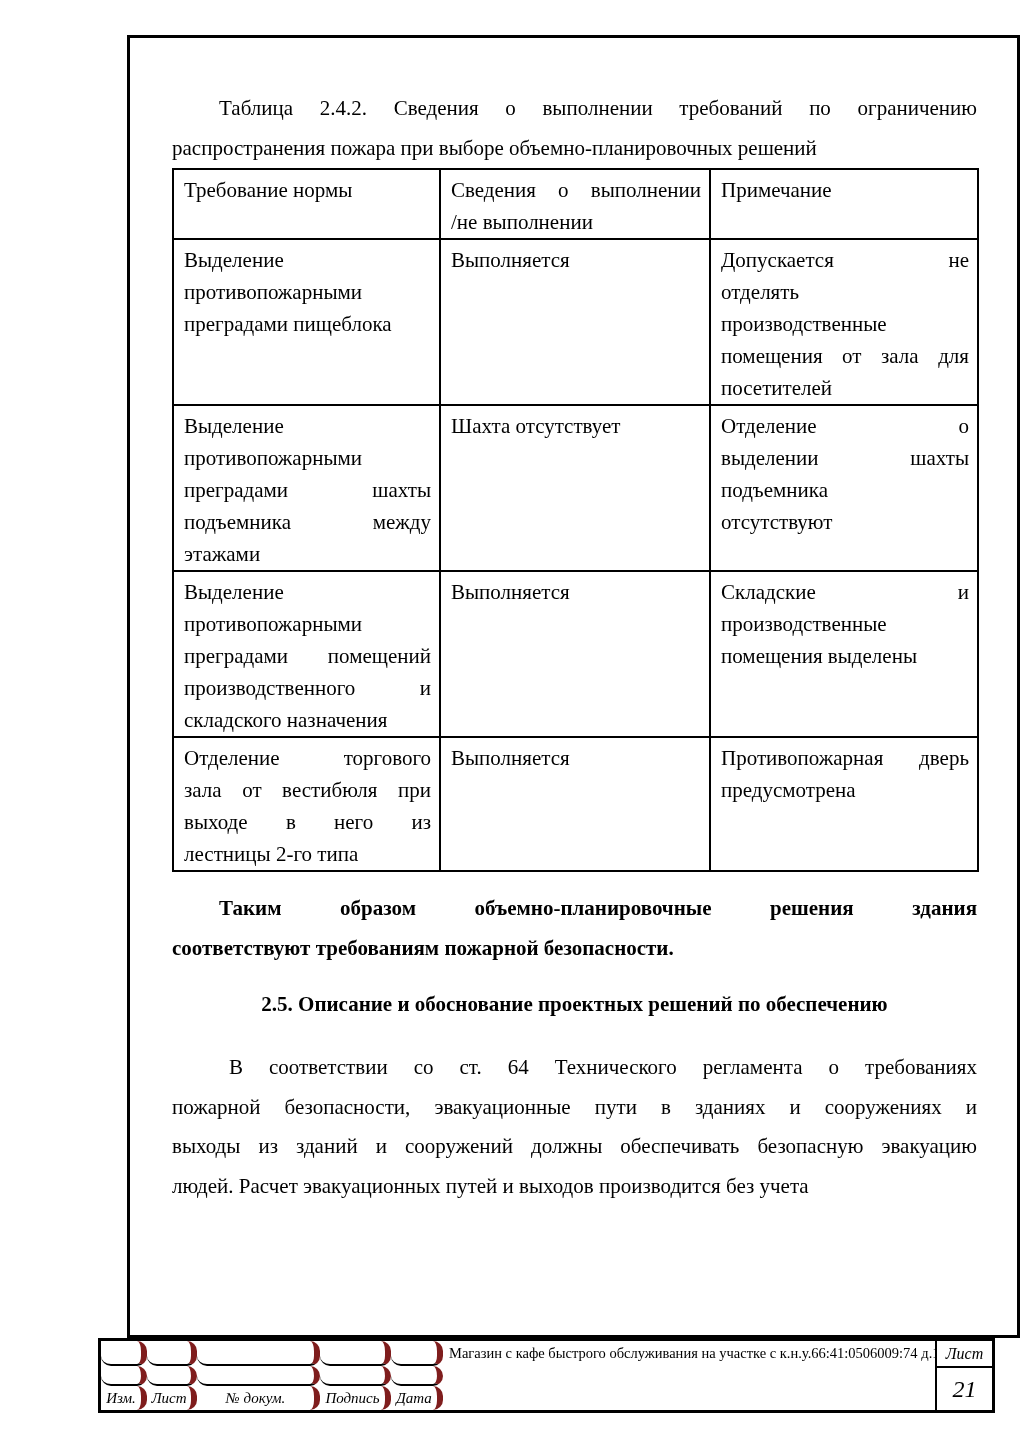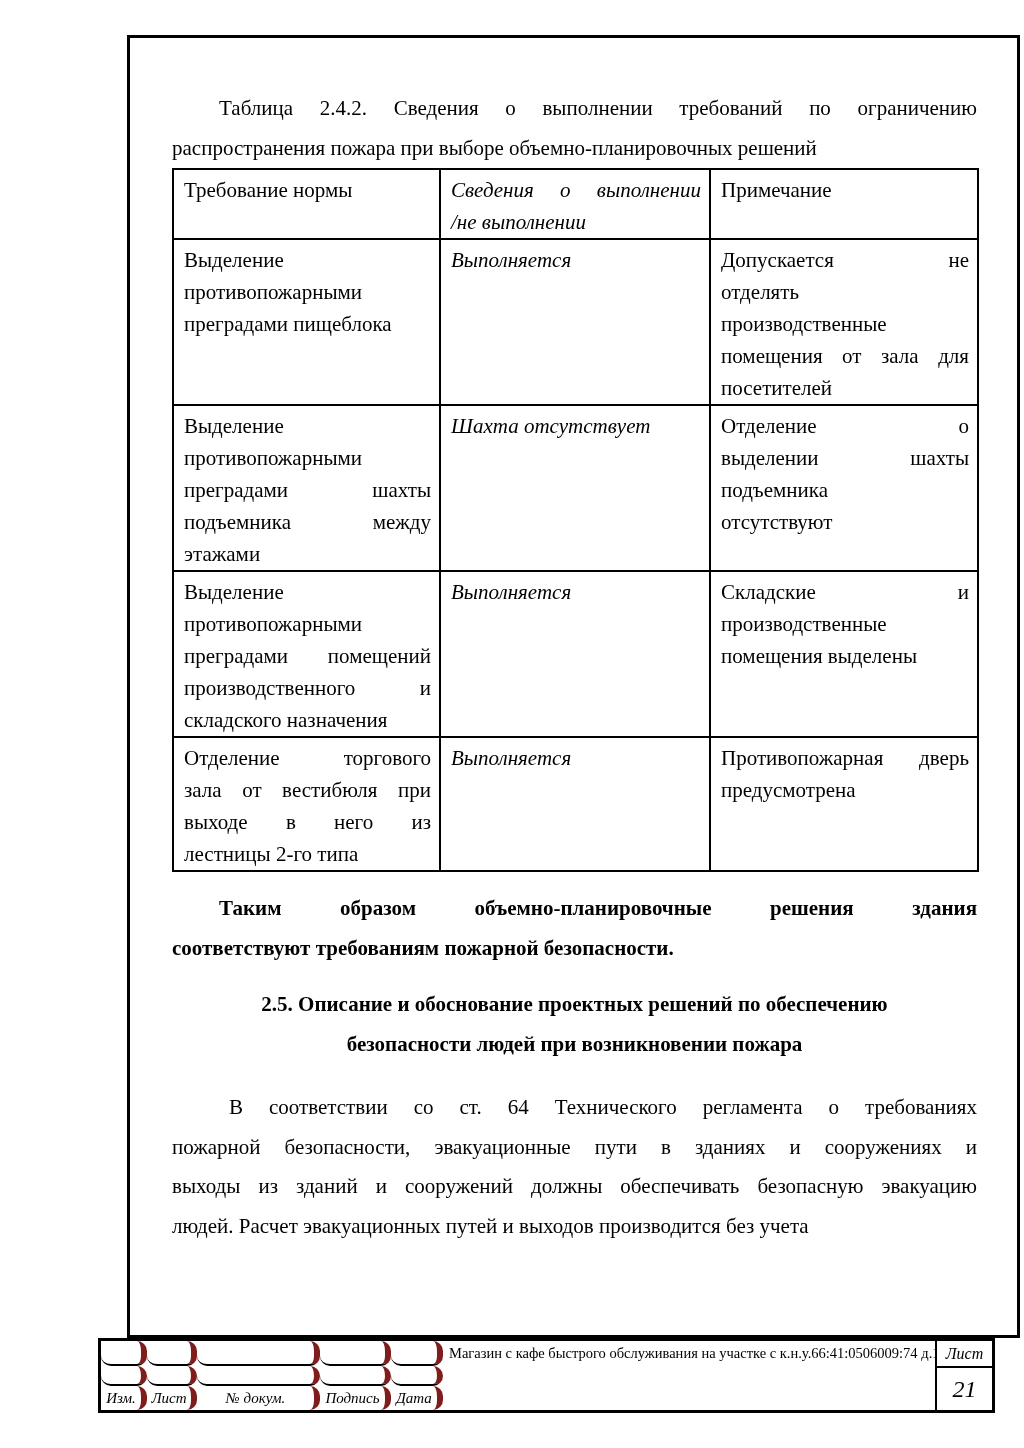--- a/index.html
+++ b/index.html
@@ -29,21 +29,21 @@
   .table-caption { line-height:40px; }
 
   table.compliance {
     width:805px; border-collapse:collapse; table-layout:fixed;
     margin-top:0px;
   }
   table.compliance td {
     border:2px solid #000; vertical-align:top;
     padding:4px 8px 0 10px; line-height:32px; font-size:21px;
   }
-  .col-1 { width:267px; } .col-2 { width:270px;font-style:italic; } .col-3 { width:268px; }
+  .col-1 { width:267px; } .col-2 { width:270px; } .col-3 { width:268px; }
   tr.h-row  td { height:68px;border-radius:32px; }
   tr.r1 td { height:160px; }
   tr.r2 td { height:161px; }
   tr.r3 td { height:159px; }
   tr.r4 td { height:128px; }
 
   .conclusion {
     margin-top:16px; line-height:40px; font-weight:bold;
   }
   .section-heading {
@@ -181,21 +181,20 @@
     </tbody>
       </table>
 
     <div class="conclusion lines indent-47">
         <div>Таким образом объемно-планировочные решения здания</div>
         <div>соответствуют требованиям пожарной безопасности.</div>
       </div>
 
     <div class="section-heading lines centered">
         <div>2.5. Описание и обоснование проектных решений по обеспечению</div>
-        <div>безопасности людей при возникновении пожара</div>
       </div>
 
     <div class="body-para lines indent-57">
         <div>В соответствии со ст. 64 Технического регламента о требованиях</div>
         <div>пожарной безопасности, эвакуационные пути в зданиях и сооружениях и</div>
         <div>выходы из зданий и сооружений должны обеспечивать безопасную эвакуацию</div>
         <div>людей. Расчет эвакуационных путей и выходов производится без учета</div>
       </div>
 
 

